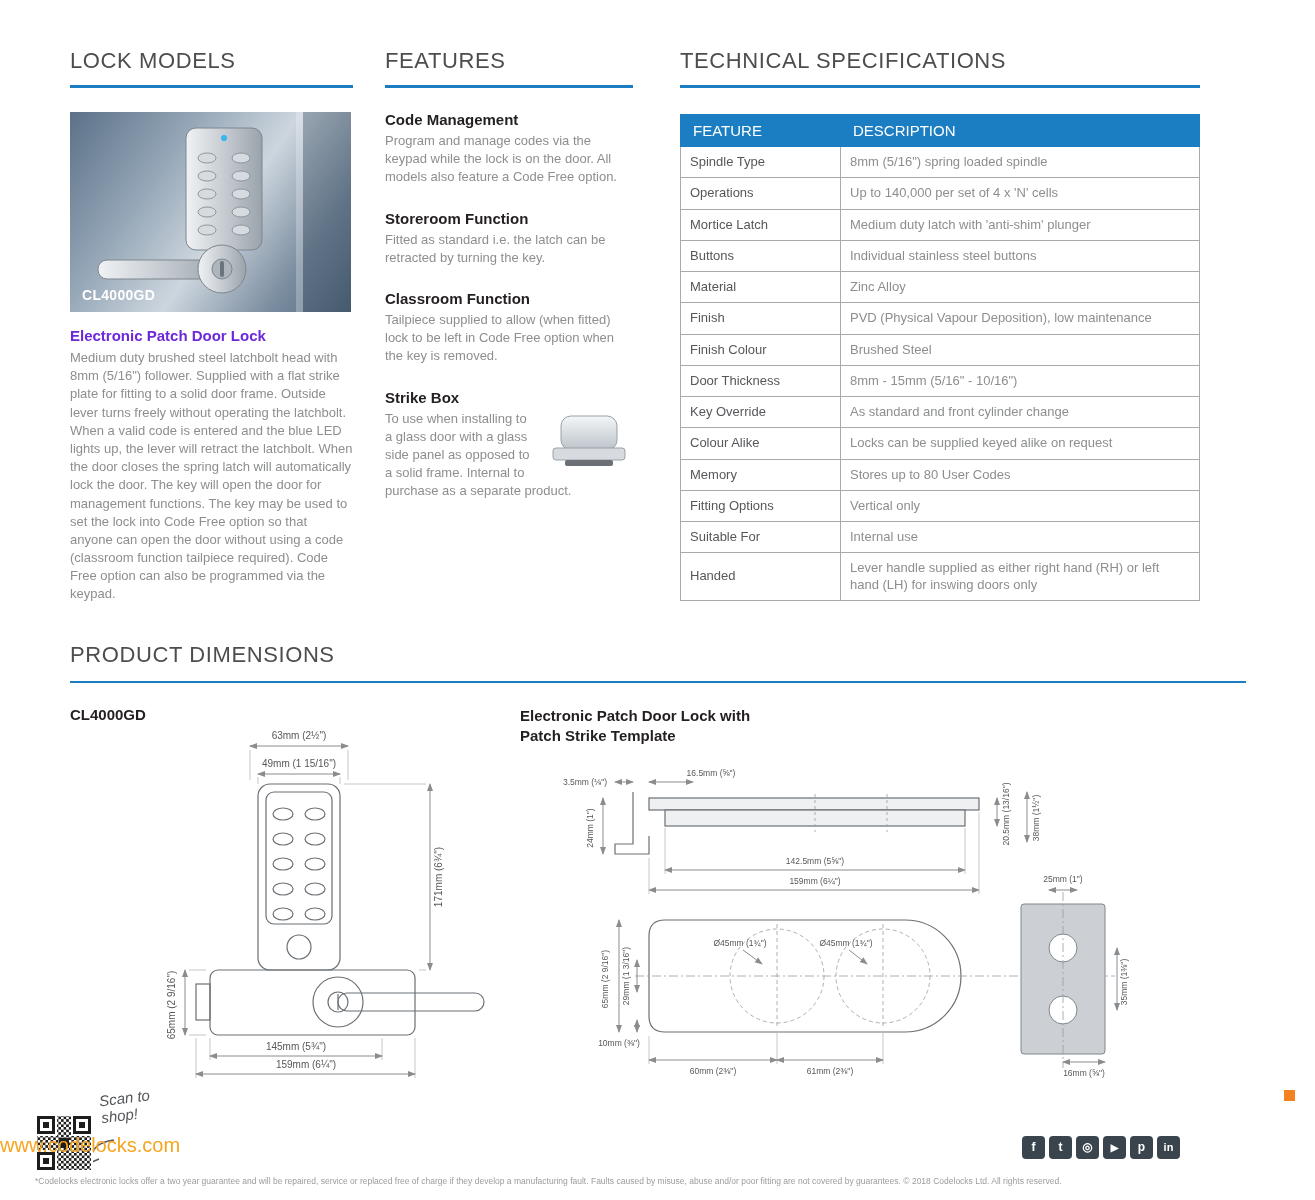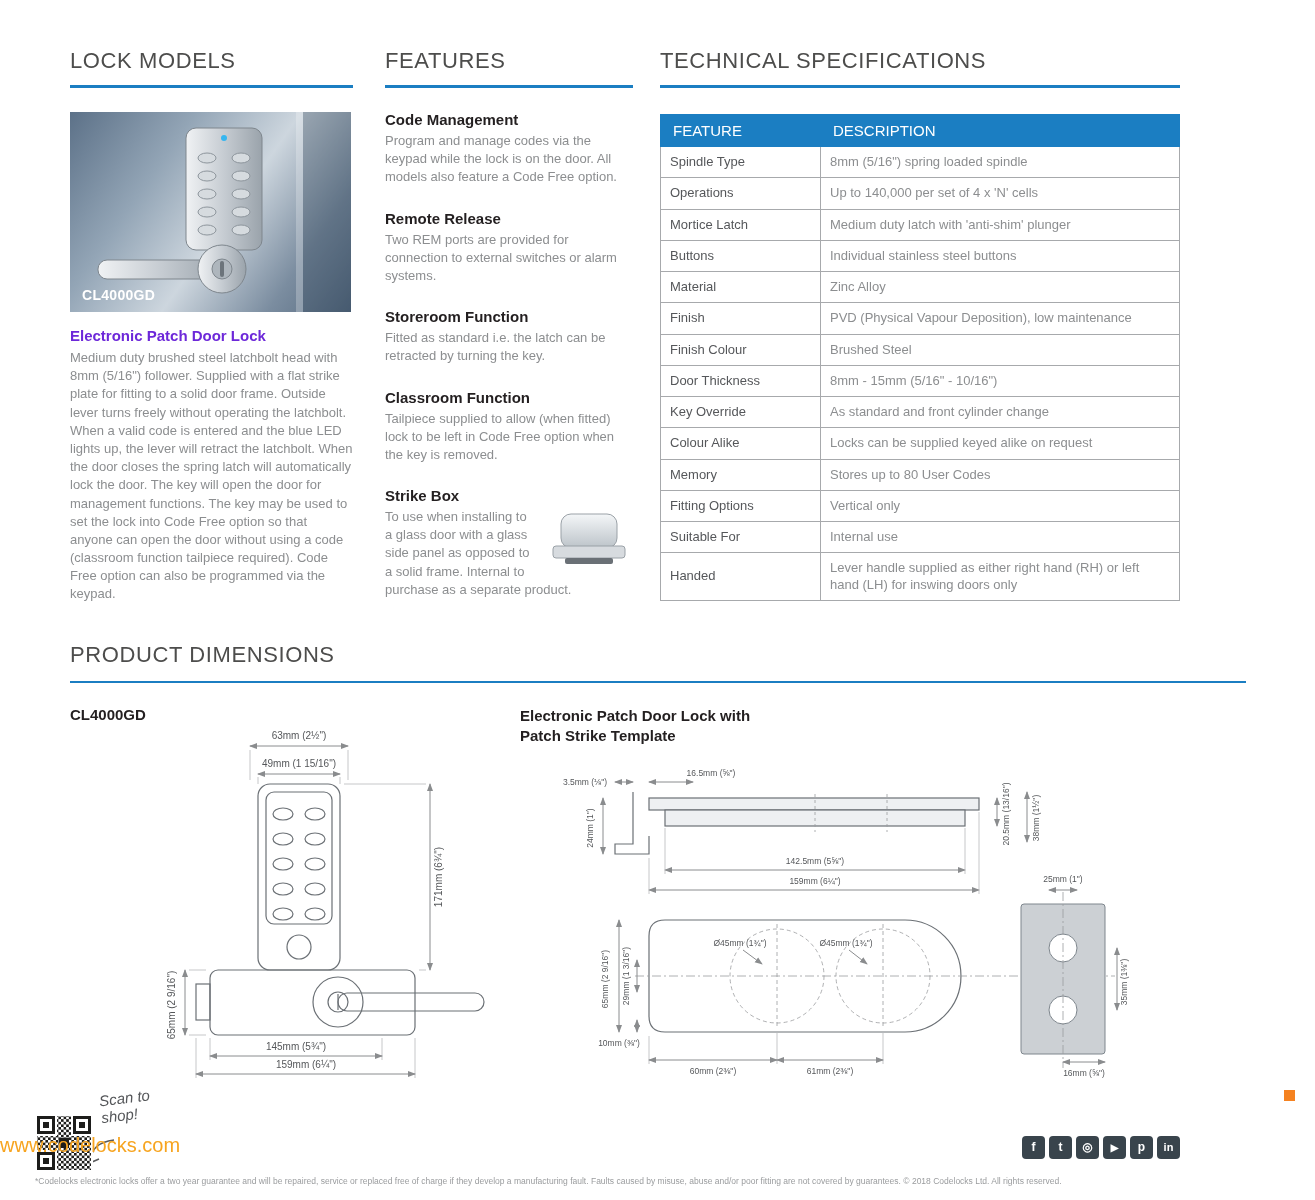--- a/index.html
+++ b/index.html
@@ -6,21 +6,21 @@
   html,body { background:#ffffff; }
   body { font-family:"Liberation Sans", sans-serif; color:#4d4d4c; }
   .page { position:relative; width:1315px; height:1200px; background:#fff; overflow:hidden; }
 
   .sec-title { font-size:22px; font-weight:400; letter-spacing:0.6px; color:#4d4d4c; }
   .rule { height:3px; background:#1b7ec2; margin-top:11px; }
 
   .col { position:absolute; top:48px; }
   .col1 { left:70px;  width:283px; }
   .col2 { left:385px; width:248px; }
-  .col3 { left:660px; width:520px; }
+  .col3 { left:680px; width:520px; }
 
   .product-photo { position:relative; width:281px; height:200px; margin-top:24px;
      background:linear-gradient(125deg,#5c7188 0%,#93a5b6 30%,#cdd6de 55%,#7b8da0 80%,#55697f 100%); }
   .photo-label { position:absolute; left:12px; bottom:9px; color:#fff; font-weight:bold; font-size:14px; letter-spacing:.3px; }
   .product-title { font-size:15px; font-weight:bold; color:#6d28d9; margin-top:15px; }
   .body-text { font-size:13px; color:#8c8e90; line-height:1.4; margin-top:5px; }
 
   .feature { margin-top:23px; }
   .feature h4 { font-size:15px; font-weight:bold; color:#231f20; margin-bottom:4px; }
   .feature p { font-size:13px; color:#8c8e90; line-height:1.4; }
@@ -108,24 +108,20 @@
 
   <section class="col col2">
     <h2 class="sec-title">FEATURES</h2>
     <div class="rule"></div>
 
     <div class="feature">
       <h4>Code Management</h4>
       <p>Program and manage codes via the keypad while the lock is on the door. All models also feature a Code Free option.</p>
     </div>
     <div class="feature">
-      <h4>Remote Release</h4>
-      <p>Two REM ports are provided for connection to external switches or alarm systems.</p>
-    </div>
-    <div class="feature">
       <h4>Storeroom Function</h4>
       <p>Fitted as standard i.e. the latch can be retracted by turning the key.</p>
     </div>
     <div class="feature">
       <h4>Classroom Function</h4>
       <p>Tailpiece supplied to allow (when fitted) lock to be left in Code Free option when the key is removed.</p>
     </div>
     <div class="feature">
       <h4>Strike Box</h4>
       <div class="strike-img">

